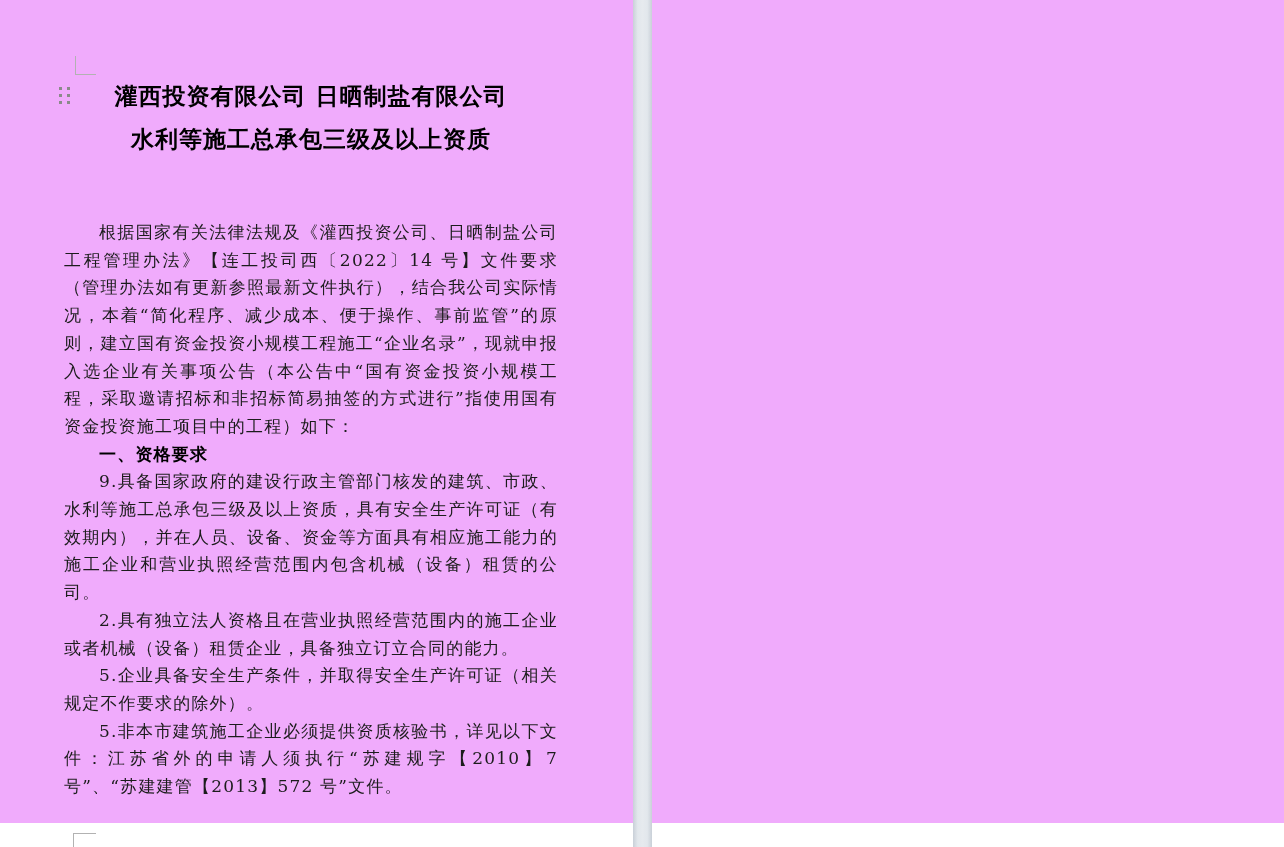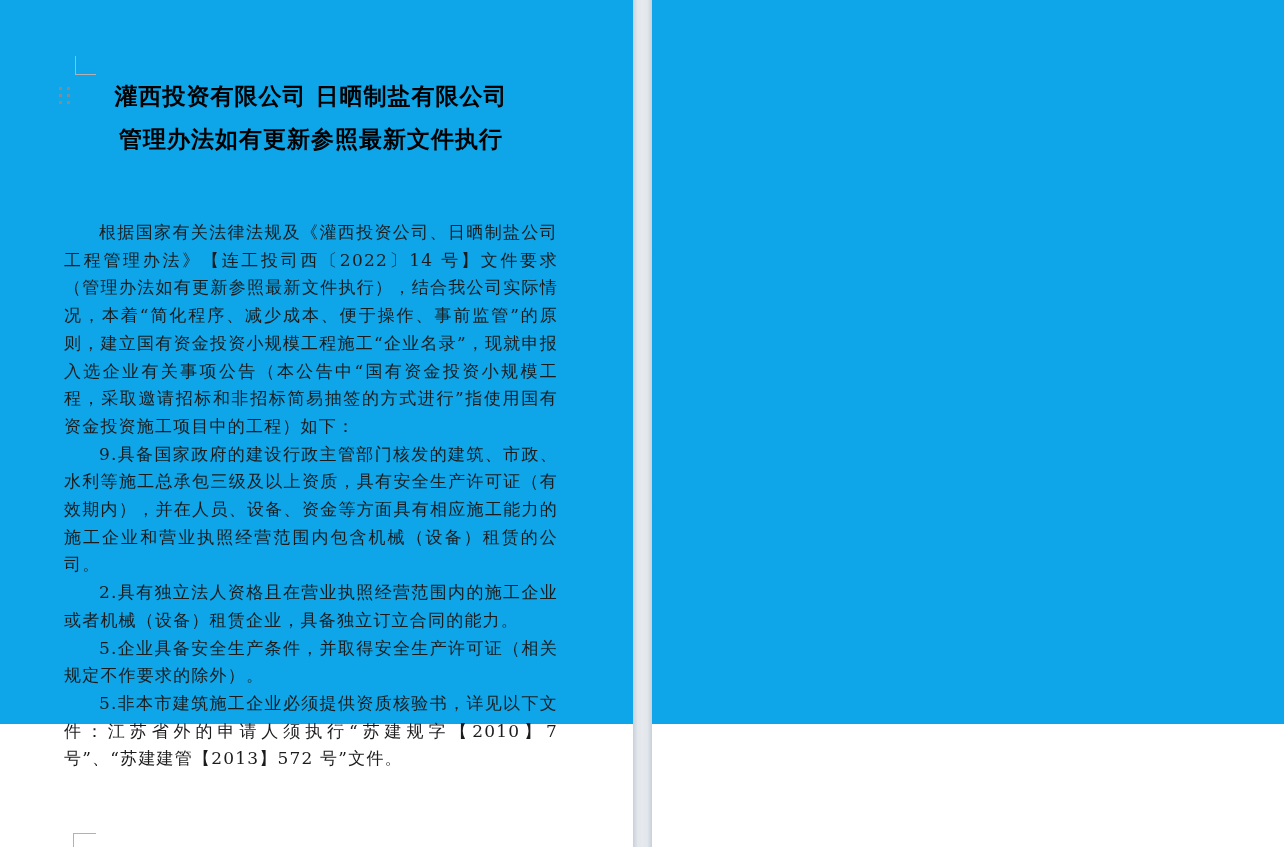--- a/index.html
+++ b/index.html
@@ -1,21 +1,21 @@
 <!DOCTYPE html>
 <html><head>
 <meta charset="utf-8">
 <style>
   html,body{margin:0;padding:0;}
   body{
     width:1284px;height:847px;position:relative;overflow:hidden;
     background:#ffffff;
     font-family:"DejaVu Serif","Liberation Serif",serif;
   }
-  .page{position:absolute;top:0;height:724px;background:#0ea5e9;}
+  .page{position:absolute;top:0;height:823px;background:#f0abfc;}
   .page-left{left:0;width:633px;}
   .page-right{left:652px;width:632px;}
   .page-gap{
     position:absolute;left:633px;top:0;width:19px;height:847px;
     background:linear-gradient(to right,#c9d0d8,#e2e7ec 25%,#e6eaee 50%,#e2e7ec 75%,#c9d0d8);
   }
   
   .mark{position:absolute;}
   .mark.tl{left:75px;top:56px;width:20px;height:18px;border-left:1px solid #b2b2b2;border-bottom:1px solid #b2b2b2;}
   .mark.bl{left:73px;top:833px;width:22px;height:14px;border-left:1px solid #b2b2b2;border-top:1px solid #b2b2b2;}
@@ -55,25 +55,26 @@
     <i></i>
       <i></i>
       <i></i>
       <i></i>
       <i></i>
       <i></i>
   </div>
 
   <div class="title-block">
     <div>灌西投资有限公司 日晒制盐有限公司</div>
-    <div>管理办法如有更新参照最新文件执行</div>
+    <div>水利等施工总承包三级及以上资质</div>
   </div>
 
   <div class="text-block tb-left">
     <p class="indent">根据国家有关法律法规及《灌西投资公司、日晒制盐公司工程管理办法》【连工投司西〔2022〕14 号】文件要求（管理办法如有更新参照最新文件执行），结合我公司实际情况，本着“简化程序、减少成本、便于操作、事前监管”的原则，建立国有资金投资小规模工程施工“企业名录”，现就申报入选企业有关事项公告（本公告中“国有资金投资小规模工程，采取邀请招标和非招标简易抽签的方式进行”指使用国有资金投资施工项目中的工程）如下：</p>
+    <p class="heading">一、资格要求</p>
     <p class="indent">9.具备国家政府的建设行政主管部门核发的建筑、市政、水利等施工总承包三级及以上资质，具有安全生产许可证（有效期内），并在人员、设备、资金等方面具有相应施工能力的施工企业和营业执照经营范围内包含机械（设备）租赁的公司。</p>
     <p class="indent">2.具有独立法人资格且在营业执照经营范围内的施工企业或者机械（设备）租赁企业，具备独立订立合同的能力。</p>
     <p class="indent">5.企业具备安全生产条件，并取得安全生产许可证（相关规定不作要求的除外）。</p>
     <p class="indent">5.非本市建筑施工企业必须提供资质核验书，详见以下文件：江苏省外的申请人须执行“苏建规字【2010】7 号”、“苏建建管【2013】572 号”文件。</p>
   </div>
 </div>
 
 <div class="page-gap"></div>
 
 <div class="page page-right">

